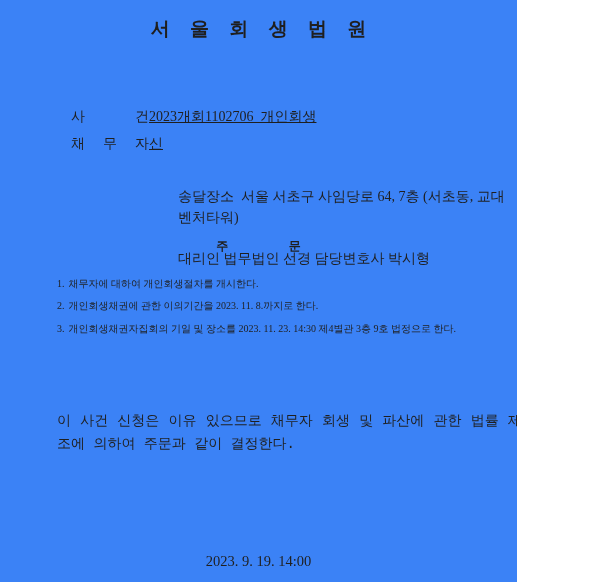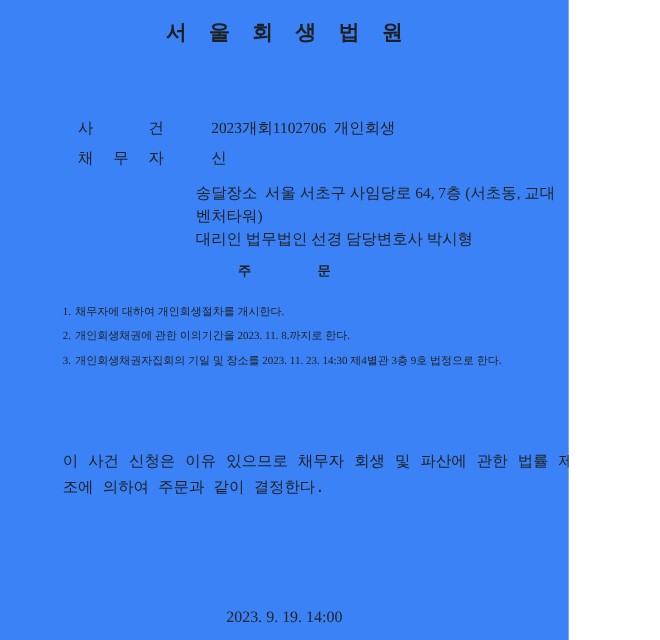--- a/index.html
+++ b/index.html
@@ -45,32 +45,32 @@
   .info-row.debtor-row { top: 119px; }
   .info-label {
     display: inline-block;
     width: 78px;
     text-align: justify;
     text-align-last: justify;
     vertical-align: top;
   }
   .info-value {
     display: inline-block;
-    margin-left: 43px;
     white-space: pre-wrap;
     vertical-align: top;
+    text-decoration: underline;
   }
 
   .address-block {
     top: 166px;
     left: 178px;
     font-size: 14px;
     line-height: 21px;
   }
-  .address-line { white-space: pre-wrap; }
+  .address-line { white-space: pre-wrap; margin-top: 20px; }
 
   .section-heading {
     font-family: "Liberation Sans", sans-serif;
     font-weight: bold;
     font-size: 12px;
     word-spacing: 57px;
     white-space: pre;
   }
   .order-heading  { top: 238px; }
   .reason-heading { top: 377px; }

